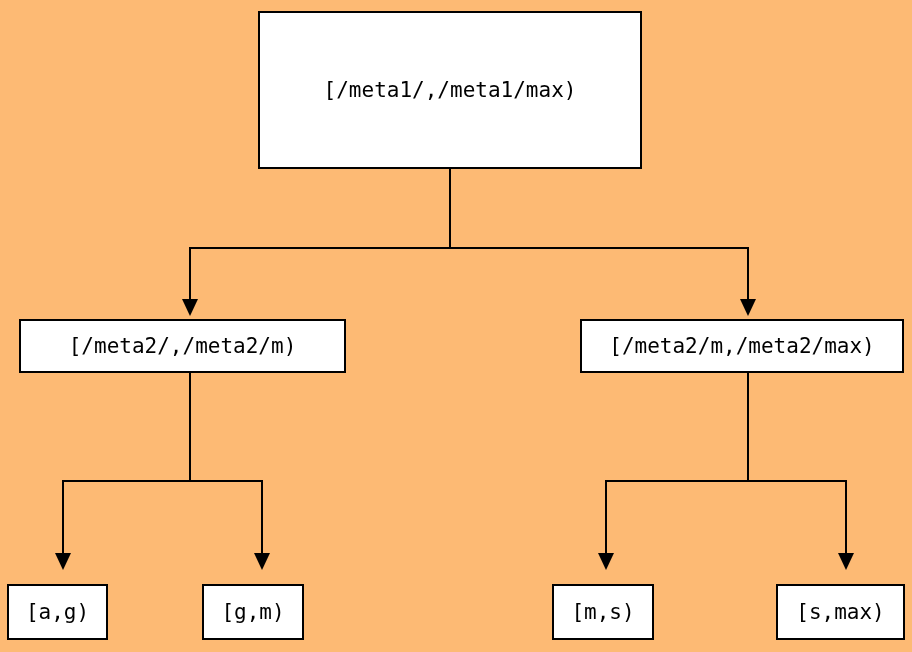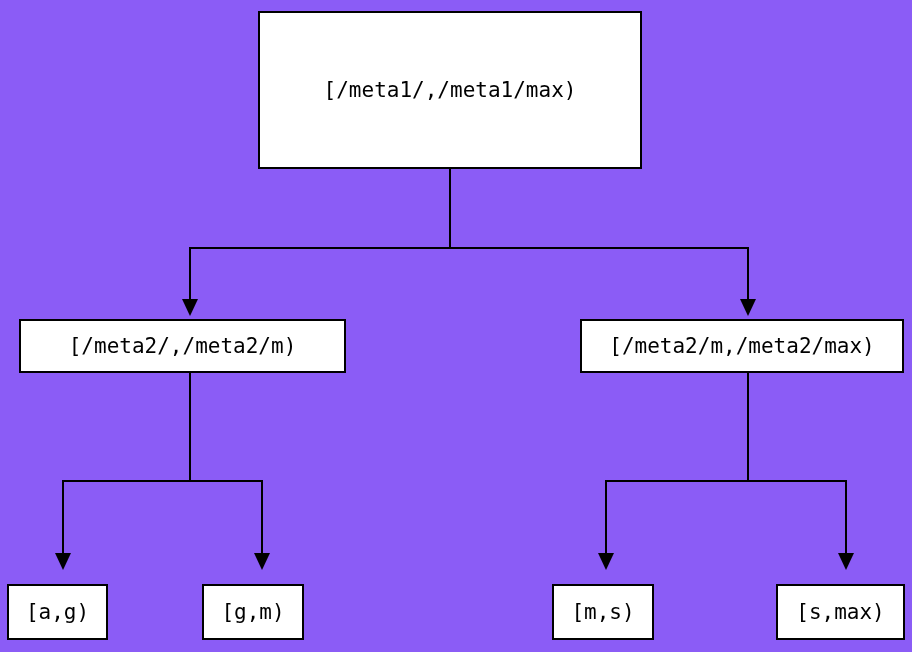--- a/index.html
+++ b/index.html
@@ -11,21 +11,21 @@
   body {
     width: 912px;
     height: 652px;
     font-family: "DejaVu Sans Mono", "Liberation Mono", monospace;
     overflow: hidden;
   }
   #diagram-root {
     position: relative;
     width: 912px;
     height: 652px;
-    background: #8b5cf6;
+    background: #fdba74;
   }
   #tree-svg {
     display: block;
     width: 912px;
     height: 652px;
   }
   .node-box {
     fill: #ffffff;
     stroke: #000000;
     stroke-width: 2;

